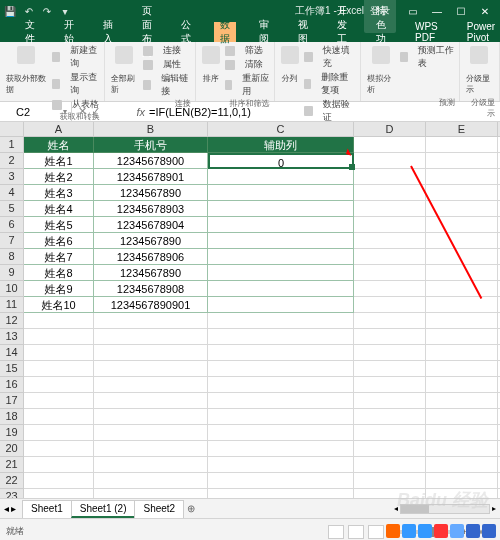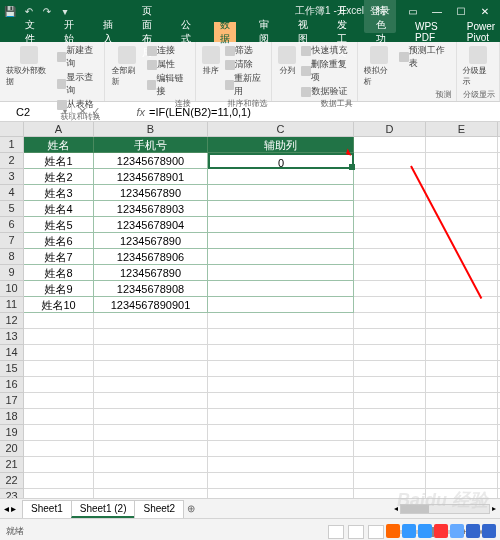--- a/index.html
+++ b/index.html
@@ -17,24 +17,24 @@
 
 .tabs { height: 20px; background: #0a5c36; display: flex; padding-left: 2px; font-size: 10px; }
 .tab { padding: 2px 6px; color: #fff; cursor: pointer; display: flex; align-items: center; margin-left: 17px; }
 .tab.active { background: #fdba74; color: #0a5c36; }
 
 
 .ribbon { height: 60px; background: #f3f3f3; border-bottom: 1px solid #d4d4d4; display: flex; font-size: 9px; color: #444; }
 .group { border-right: 1px solid #e0e0e0; padding: 2px 4px; display: flex; flex-direction: column; justify-content: space-between; }
 .group-content { display: flex; gap: 3px; flex: 1; align-items: flex-start; }
 .group-label { text-align: right; font-size: 8px; color: #666; }
-.big-btn { display: flex; flex-direction: column; align-items: center; gap: 1px; padding: 2px; cursor: pointer; }
+.big-btn { display: flex; flex-direction: column; align-items: center; gap: 9px; padding: 2px; cursor: pointer; }
 .big-icon { width: 18px; height: 18px; background: #ddd; border-radius: 2px; }
 .small-row { display: flex; flex-direction: column; gap: 1px; }
-.small-btn { display: flex; align-items: center; gap: 0; cursor: pointer; }
+.small-btn { display: flex; align-items: center; gap: 10px; cursor: pointer; }
 .small-icon { width: 10px; height: 10px; background: #ccc; border-radius: 1px; }
 
 
 .formula-bar { height: 20px; display: flex; border-bottom: 1px solid #d4d4d4; font-size: 11px; }
 .name-box { width: 60px; border-right: 1px solid #d4d4d4; padding: 2px 4px; display: flex; align-items: center; justify-content: space-between; margin-left: 12px; }
 .fx-box { padding: 2px 6px; display: flex; align-items: center; gap: 4px; flex: 1; }
 .fx-icon { font-style: italic; color: #666; margin-left: 32px; }
 
 
 .grid-area { position: relative; overflow: hidden; height: 376px; }

